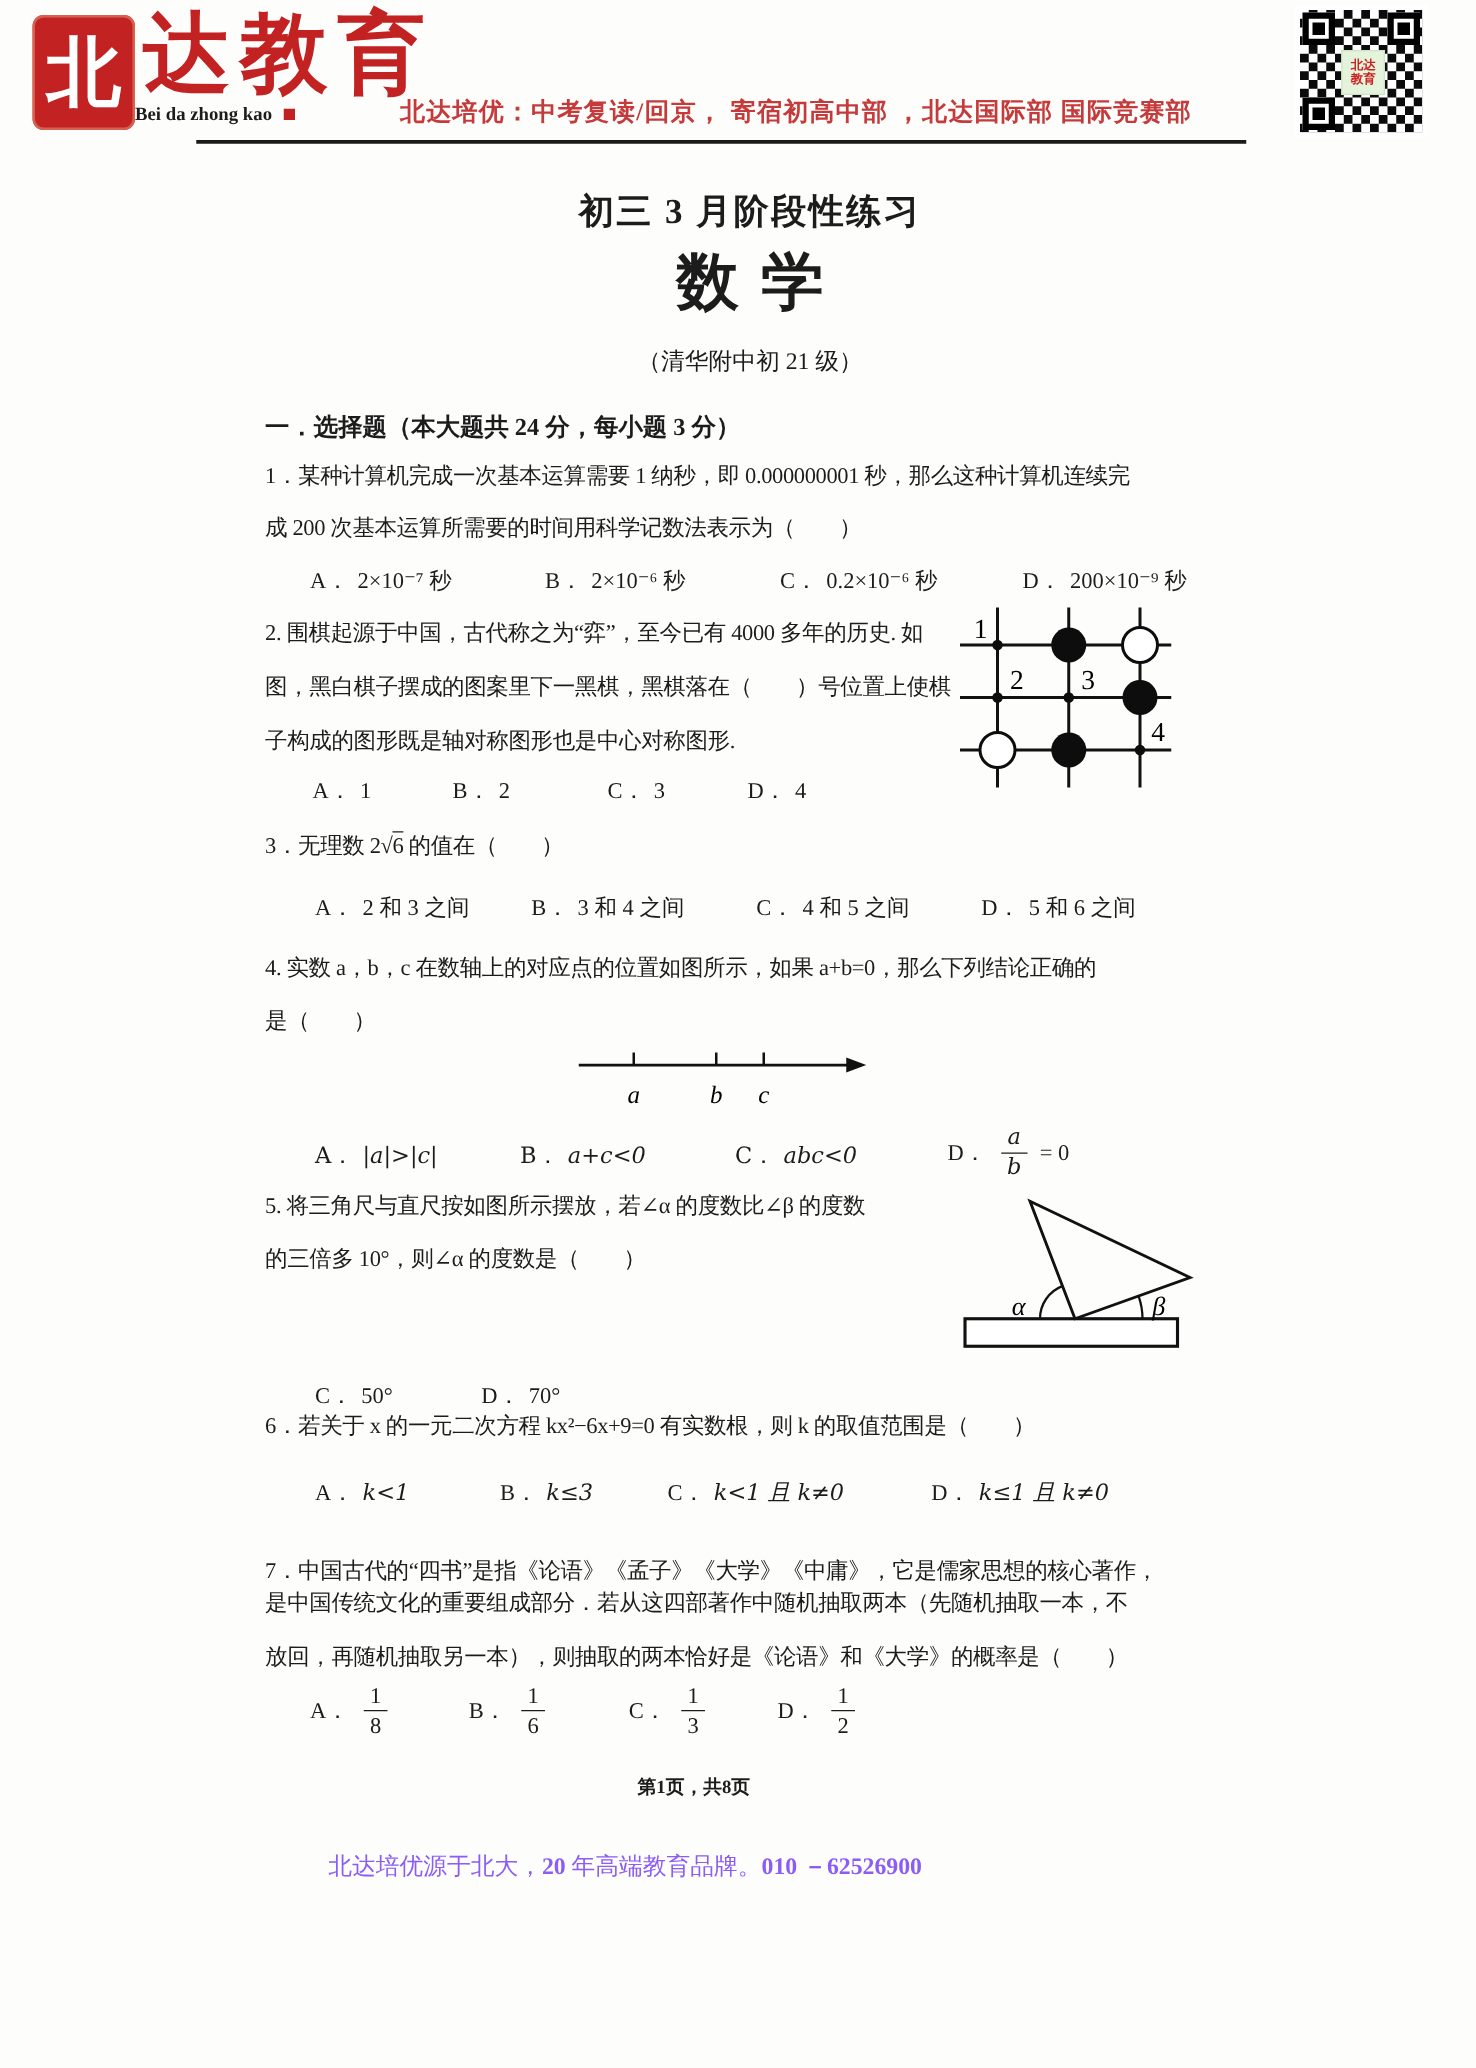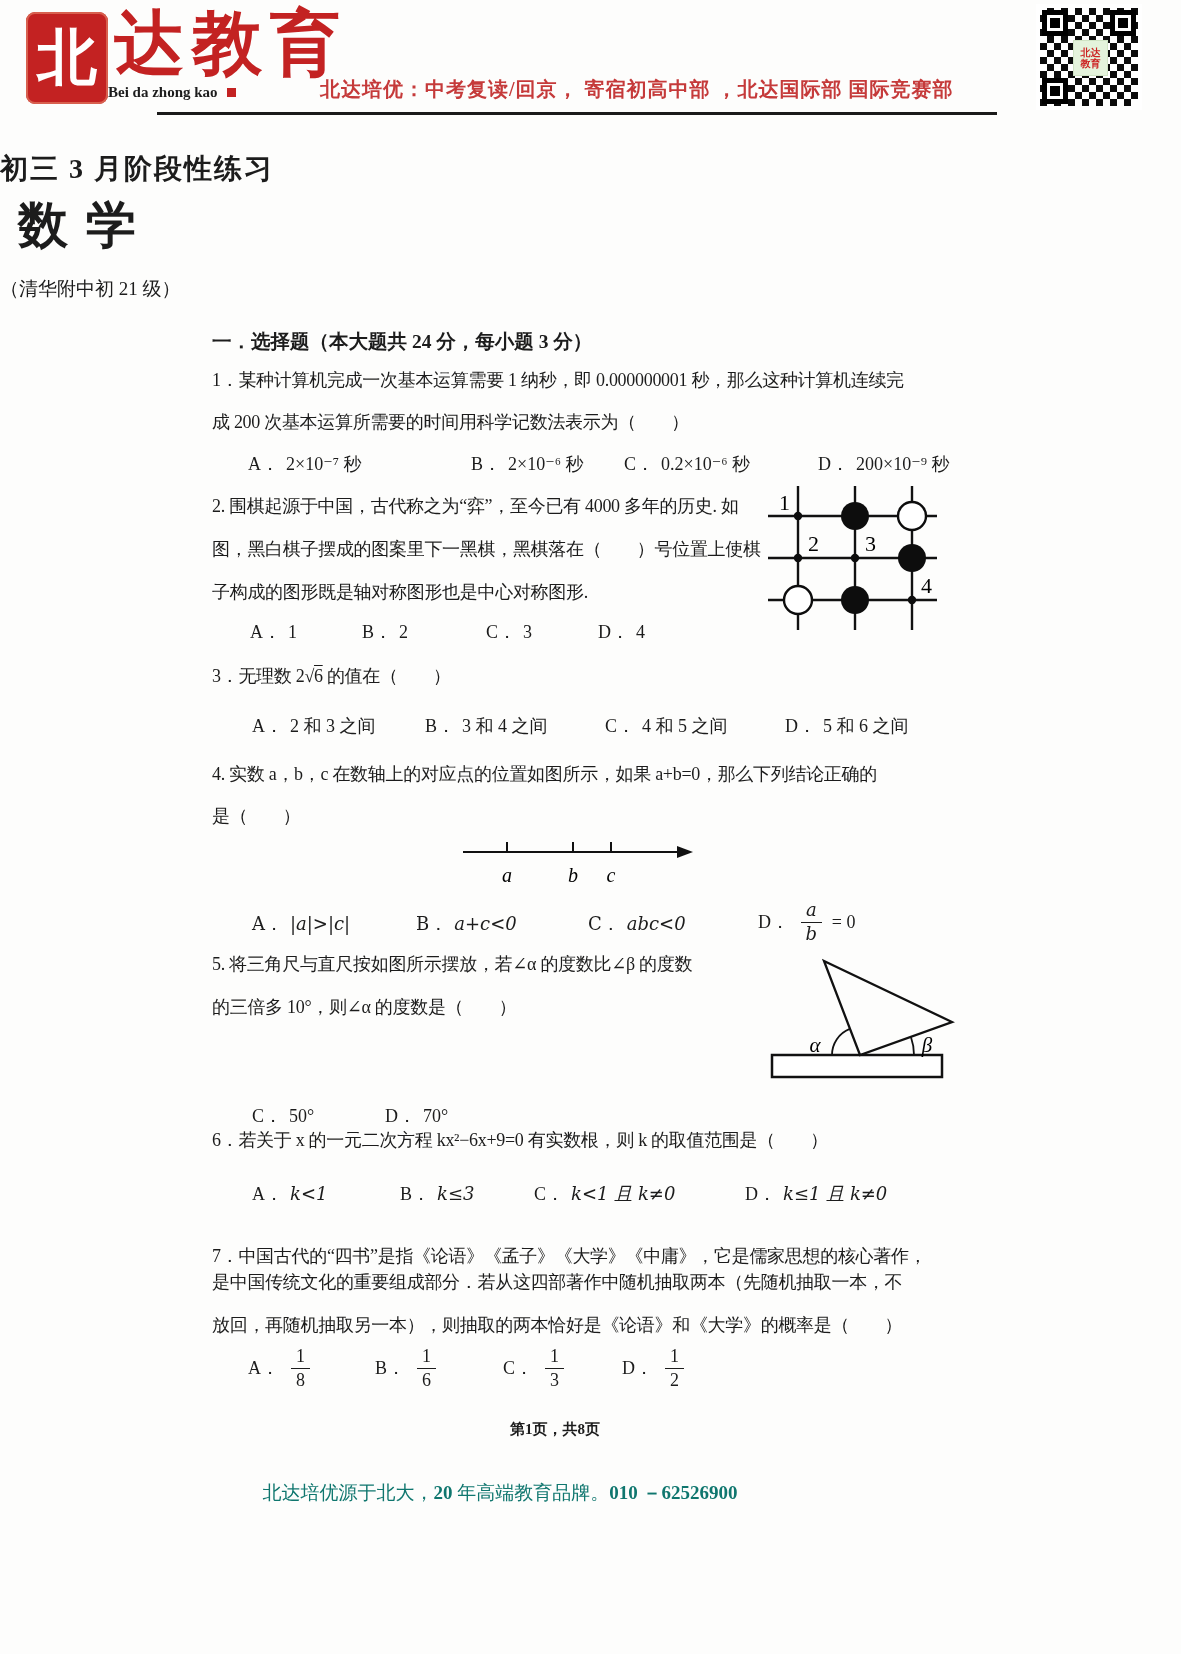--- a/index.html
+++ b/index.html
@@ -33,42 +33,42 @@
     background-size:14px 14px;outline:4px solid #fff;
   }
   .finder{position:absolute;width:16px;height:16px;border:5px solid #000;background:#fff;}
   .finder::after{content:"";position:absolute;inset:3px;background:#000;}
   .qr-center{
     position:absolute;left:33px;top:32px;width:33px;height:34px;background:#e4f3dc;
     border:1px solid #cfe3c4;display:flex;flex-direction:column;align-items:center;justify-content:center;
   }
   .qr-center span{color:#c22;font-size:10px;line-height:11px;font-weight:bold;white-space:nowrap;}
   
-  .center{position:absolute;left:0;width:1160px;text-align:left;white-space:nowrap;}
+  .center{position:absolute;left:0;width:1160px;text-align:center;white-space:nowrap;padding-left:20px;}
   .t-exam{top:150px;font-size:28px;font-weight:bold;letter-spacing:2px;}
   .t-subject{top:192px;font-size:50px;font-weight:bold;letter-spacing:18px;text-indent:18px;}
   .t-school{top:276px;font-size:19px;}
   
   .ln{position:absolute;left:212px;font-size:18px;letter-spacing:-0.3px;white-space:nowrap;}
   .bold{font-weight:bold;font-size:19.5px;letter-spacing:0;}
   .row{position:absolute;left:0;top:0;width:100%;height:34px;}
   .opt{position:absolute;white-space:nowrap;font-size:18px;}
   .olet{margin-right:7px;}
   .it{font-style:italic;font-family:"DejaVu Serif","Liberation Serif",serif;}
   .rad{text-decoration:overline;}
   .opt-frac{display:flex;align-items:center;height:52px;}
   .frac{display:inline-block;text-align:center;line-height:1.15;margin:0 5px;}
   .frac .num{display:block;padding:0 5px 1px 5px;border-bottom:1.6px solid #1c1c1c;}
   .frac .den{display:block;padding-top:1px;}
   .suffix{margin-left:5px;}
   svg{position:absolute;overflow:visible;}
   svg text{font-family:"Liberation Serif","DejaVu Serif",serif;}
   
   .pagenum{position:absolute;left:0;top:1420px;width:1110px;text-align:center;font-size:15px;font-weight:bold;}
-  .footer-red{position:absolute;left:0;top:1480px;width:1000px;text-align:center;font-size:19px;color:#0f766e;white-space:nowrap;}
+  .footer-red{position:absolute;left:0;top:1480px;width:1000px;text-align:center;font-size:19px;color:#8b5cf6;white-space:nowrap;}
   .footer-red .b{font-weight:bold;}
 </style>
 </head>
 <body>
 
 <div class="page">
 
   <div class="seal">
     <span class="seal-char">北</span>
   </div>
@@ -90,21 +90,21 @@
   <div class="center t-exam">初三 3 月阶段性练习</div>
   <div class="center t-subject">数学</div>
   <div class="center t-school">（清华附中初 21 级）</div>
 
   <div class="ln bold" style="top:328px;">一．选择题（本大题共 24 分，每小题 3 分）</div>
 
   <div class="ln" style="top:368px;">1．某种计算机完成一次基本运算需要 1 纳秒，即 0.000000001 秒，那么这种计算机连续完</div>
   <div class="ln" style="top:410px;">成 200 次基本运算所需要的时间用科学记数法表示为（　　）</div>
   <div class="row" style="top:452px;">
     <span class="opt" style="left:248px;"><span class="olet">A．</span><span>2×10⁻⁷ 秒</span></span>
-    <span class="opt" style="left:436px;margin-left:35px;"><span class="olet">B．</span><span>2×10⁻⁶ 秒</span></span>
+    <span class="opt" style="left:436px;"><span class="olet">B．</span><span>2×10⁻⁶ 秒</span></span>
     <span class="opt" style="left:624px;"><span class="olet">C．</span><span>0.2×10⁻⁶ 秒</span></span>
     <span class="opt" style="left:818px;"><span class="olet">D．</span><span>200×10⁻⁹ 秒</span></span>
   </div>
 
   <div class="ln" style="top:494px;">2. 围棋起源于中国，古代称之为“弈”，至今已有 4000 多年的历史. 如</div>
   <div class="ln" style="top:537px;">图，黑白棋子摆成的图案里下一黑棋，黑棋落在（　　）号位置上使棋</div>
   <div class="ln" style="top:580px;">子构成的图形既是轴对称图形也是中心对称图形.</div>
   <div class="row" style="top:620px;">
     <span class="opt" style="left:250px;"><span class="olet">A．</span><span>1</span></span>
     <span class="opt" style="left:362px;"><span class="olet">B．</span><span>2</span></span>

